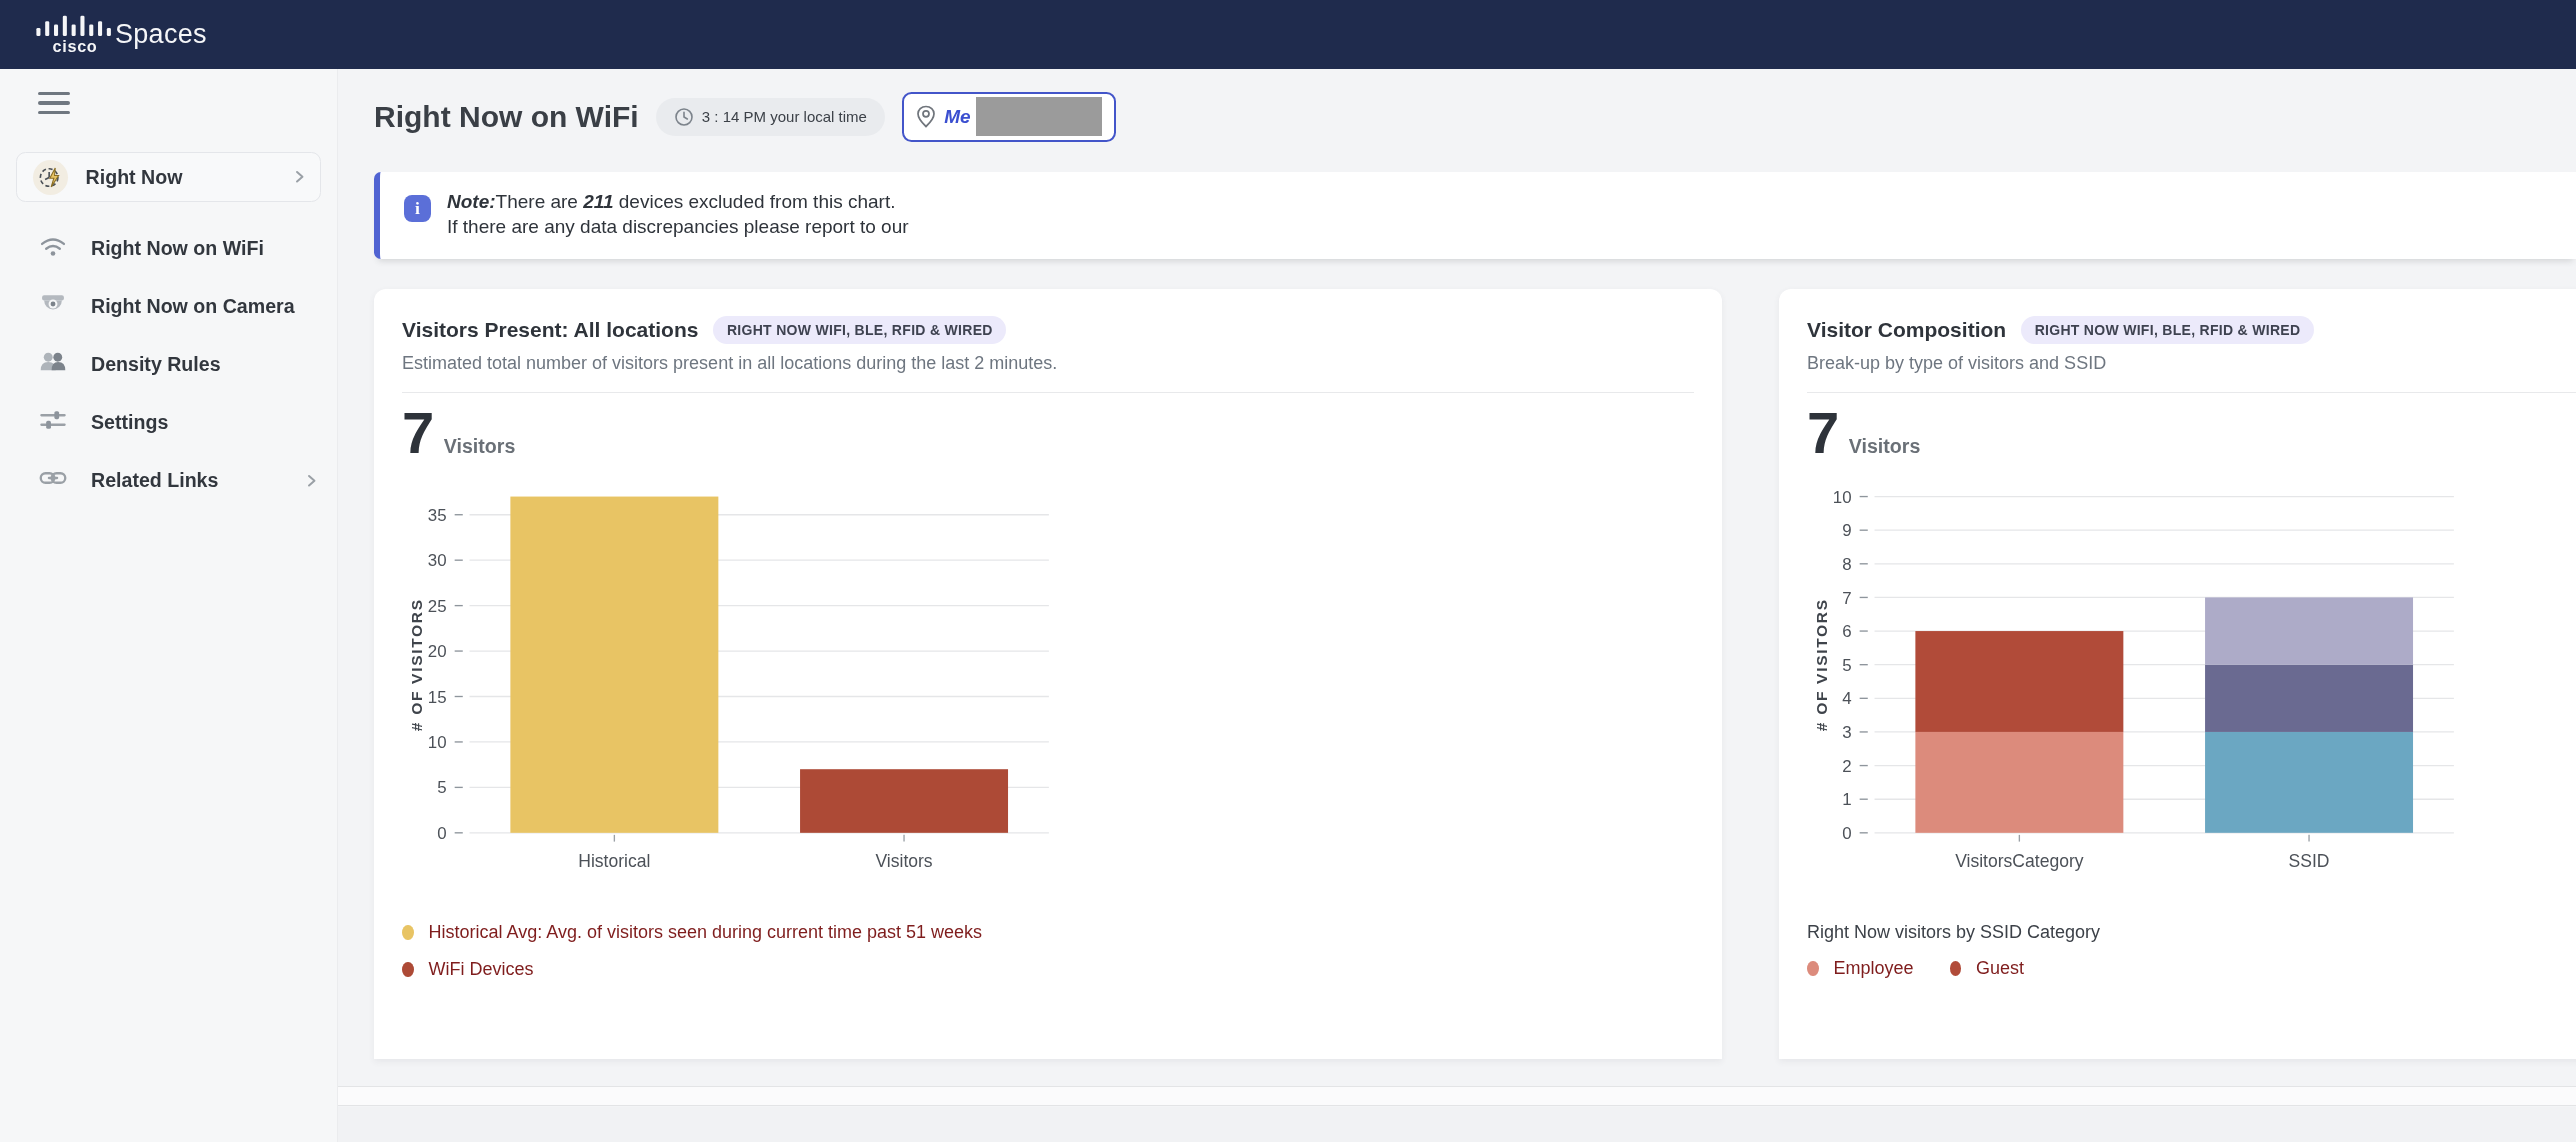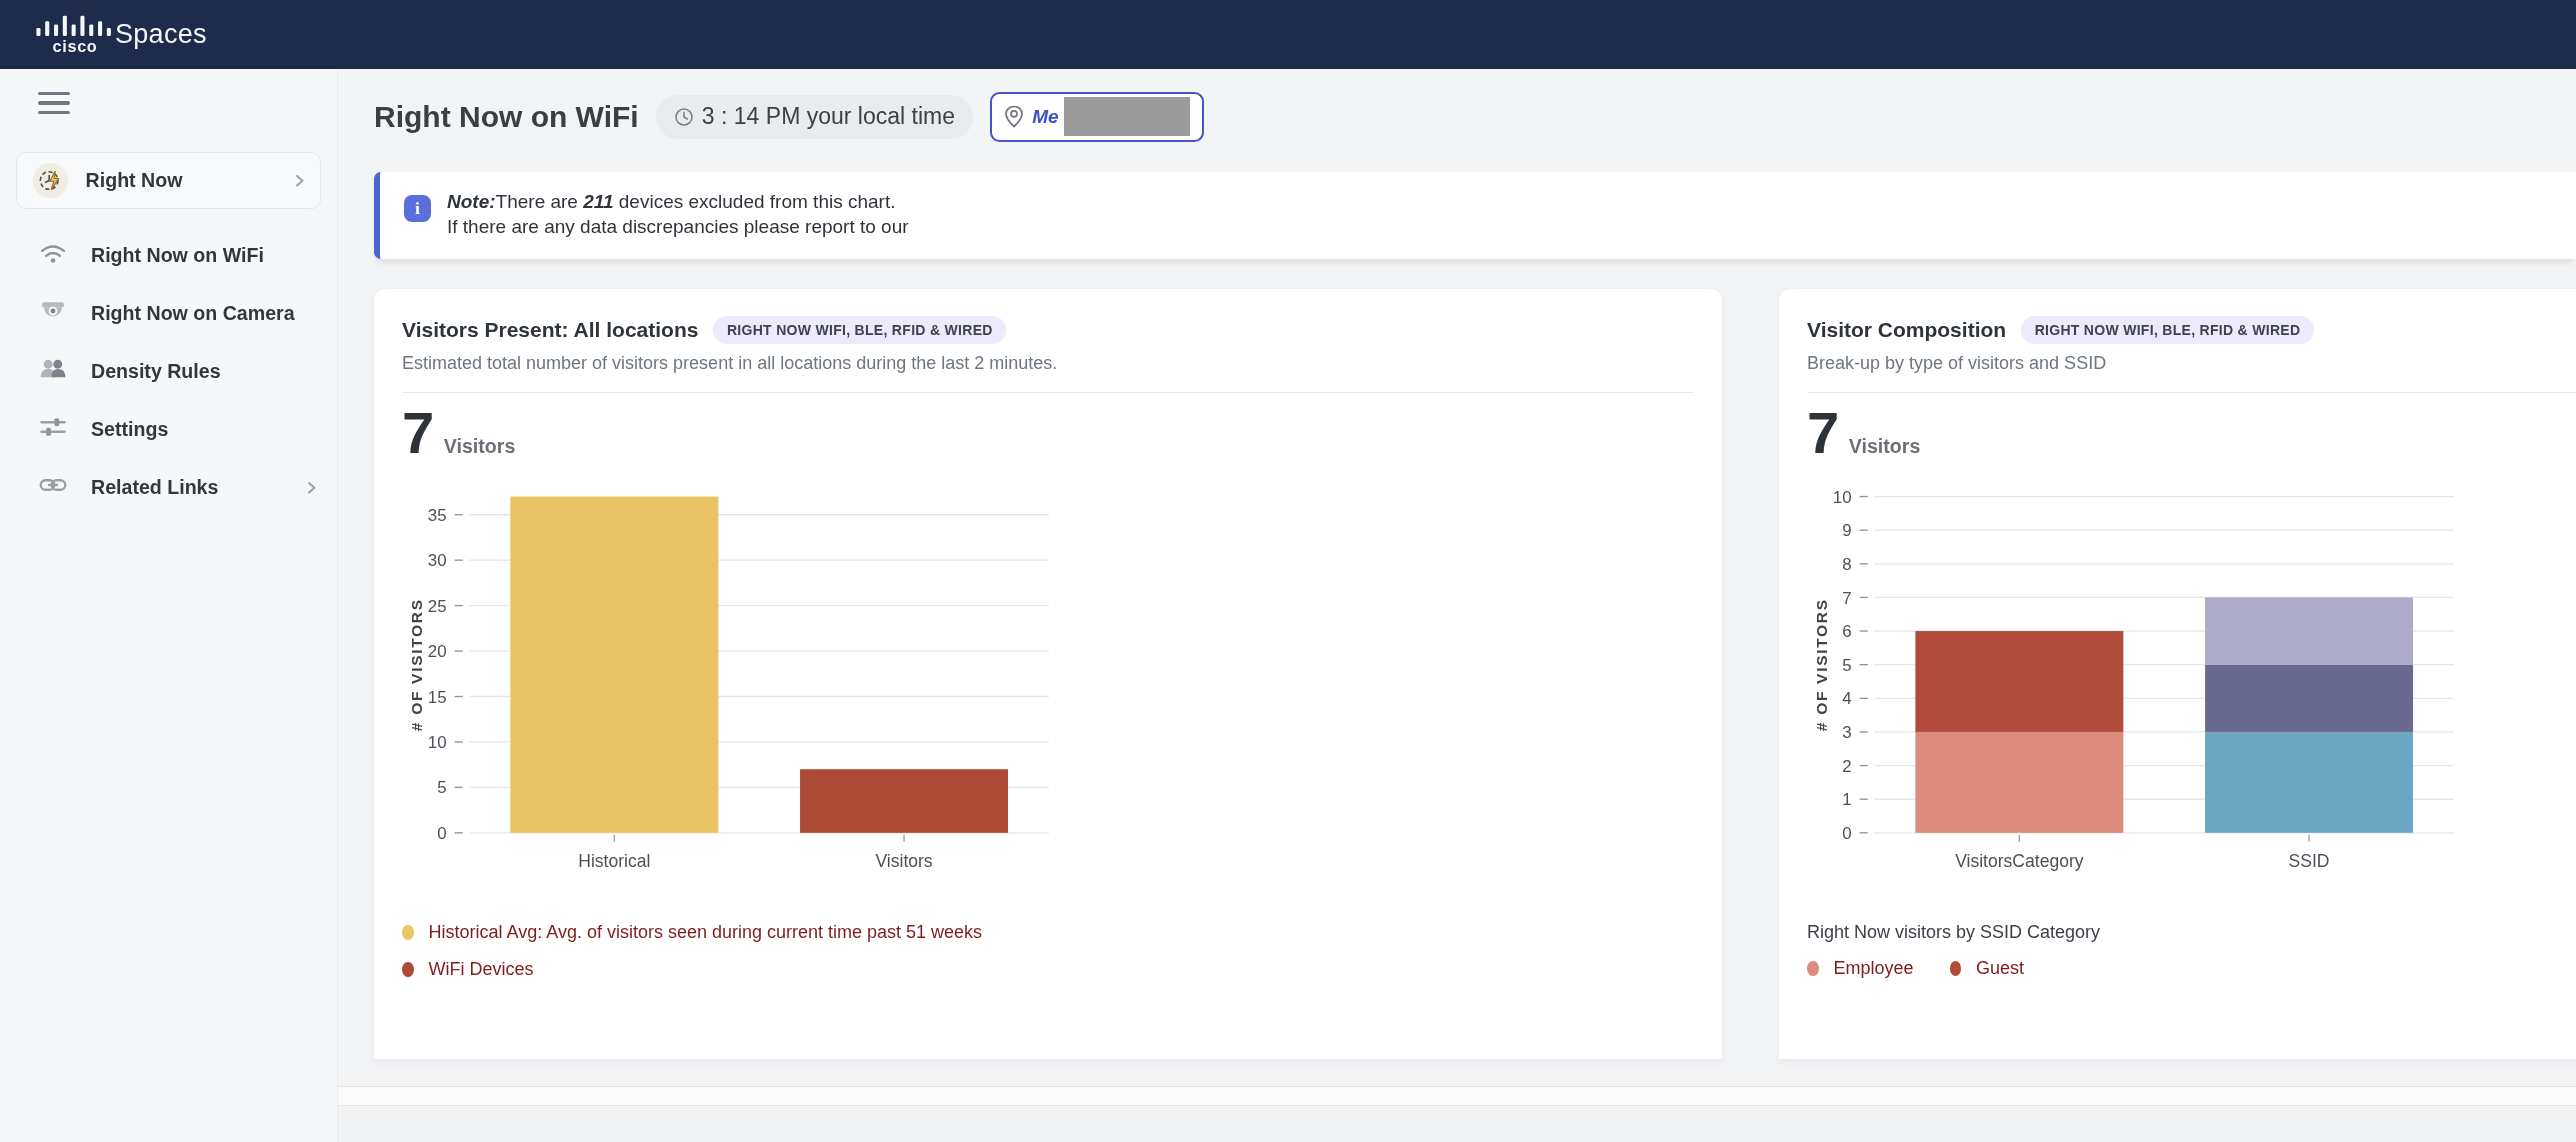--- a/index.html
+++ b/index.html
@@ -10,30 +10,30 @@
   .navbar { position:absolute; top:0; left:0; width:2576px; height:69px; background:#1f2b4d; display:flex; align-items:center; padding-left:35px; z-index:20; }
   .brand-text { color:#f5f6f8; font-size:27px; font-weight:400; letter-spacing:0.3px; }
 
   
   .sidebar { position:absolute; top:69px; left:0; width:338px; height:1073px; background:#f6f7f8; border-right:0.7px solid #ebecee; z-index:10; }
   .hamburger { margin:23px 0 0 38px; width:32px; cursor:pointer; }
   .hamburger div { height:3.4px; background:#6f7780; border-radius:2px; margin-bottom:6px; }
   .nav-list { margin-top:38px; }
   .nav-item { display:flex; align-items:center; height:58px; padding:0 19px 0 38px; font-size:19.6px; font-weight:700; color:#32373e; cursor:pointer; }
   .nav-item .label { margin-left:23px; flex:1; }
-  .nav-item.selected { margin:0 16px 17.6px 16px; padding:0 13.5px 0 16px; height:57px; background:#f8f9fa; border:1.4px solid #e4e6ea; border-radius:9.5px; }
+  .nav-item.selected { margin:0 16px 17.6px 16px; padding:0 13.5px 0 16px; height:50px; background:#f8f9fa; border:1.4px solid #e4e6ea; border-radius:9.5px; }
   .nav-item.selected .label { margin-left:17.6px; }
   .icon-badge { width:35px; height:35px; border-radius:50%; background:#f2ede2; display:flex; align-items:center; justify-content:center; }
   .chev { width:13.5px; height:13.5px; }
 
   
   .main { position:absolute; top:69px; left:338px; width:2238px; height:1073px; overflow:hidden; }
   .page-head { display:flex; align-items:center; gap:17.6px; margin:23px 0 0 36px; }
   .page-title { font-size:30px; font-weight:700; color:#3a3f46; }
-  .time-pill { display:flex; align-items:center; gap:8px; background:#e9ebee; border-radius:674px; padding:8.8px 17.6px; font-size:23px; color:#3c4148; }
+  .time-pill { display:flex; align-items:center; gap:8px; background:#e9ebee; border-radius:674px; padding:8.8px 17.6px; font-size:15px; color:#3c4148; }
   .loc-btn { display:flex; align-items:center; gap:8px; background:#ffffff; border:2px solid #4355c9; border-radius:9.5px; padding:7.4px 12px; cursor:pointer; }
   .loc-btn .loc-text { color:#3b4fd0; font-size:19px; font-weight:700;font-style:italic; }
   .redact { width:126px; height:39px; background:#9b9b9b; margin:-4px 0 -4px -2.7px; }
 
   
   .note { margin:30px 0 0 36px; width:2203px; background:#ffffff; border-left:6.8px solid #5063d2; border-radius:6.8px 0 0 6.8px; padding:17.6px 0 19px 24px; box-shadow:0 5.4px 6.8px -4px rgba(60,64,70,0.18); display:flex; gap:16px; }
   .info-icon { width:27px; height:27px; border-radius:8px; background:#5b6fd8; color:#fff; font-size:17.6px; font-weight:700; display:flex; align-items:center; justify-content:center; flex-shrink:0; margin-top:5.4px; font-family:"Liberation Serif", serif; }
   .note-lines { font-size:19px; color:#2f343b; line-height:1.32; }
   .note-lines b { font-weight:700;font-style:italic; }
 

